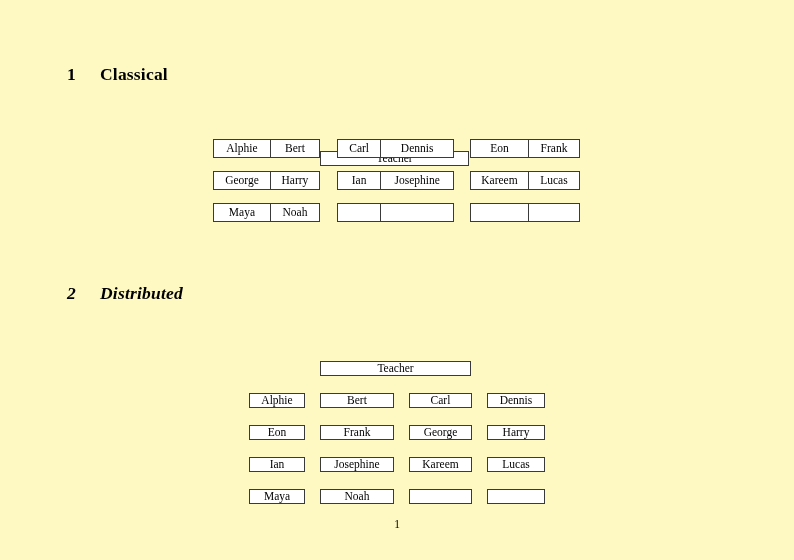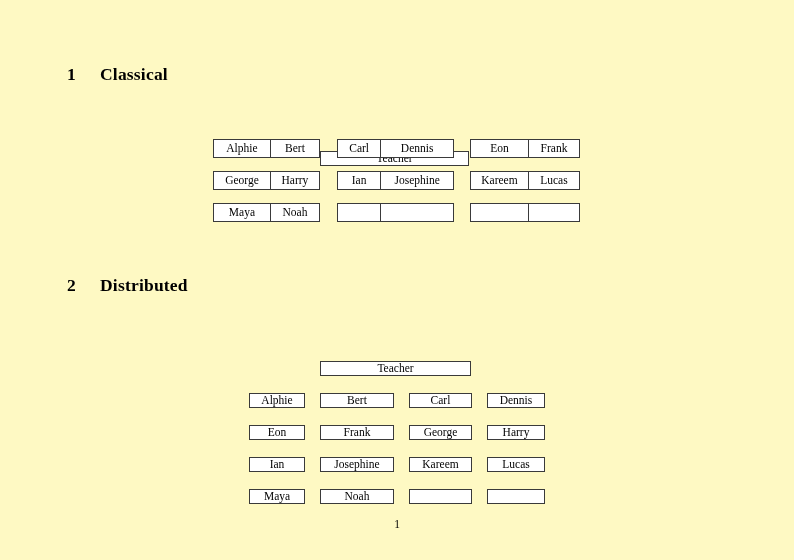--- a/index.html
+++ b/index.html
@@ -35,21 +35,21 @@
   }
   .section-heading .sec-num {
     display: inline-block;
     width: 33px;
   }
   .section-heading .sec-title {
     display: inline-block;
   }
 
   #heading-classical   { left: 67px; top: 66px; }
-  #heading-distributed { left: 67px; top: 277px; }
+  #heading-distributed { left: 67px; top: 285px; font-style: italic; }
 
   
   .box {
     position: absolute;
     box-sizing: border-box;
     border: 1px solid #3a3a3a;
     background: #ffffff;
     height: 15px;
     display: flex;
     align-items: center;

